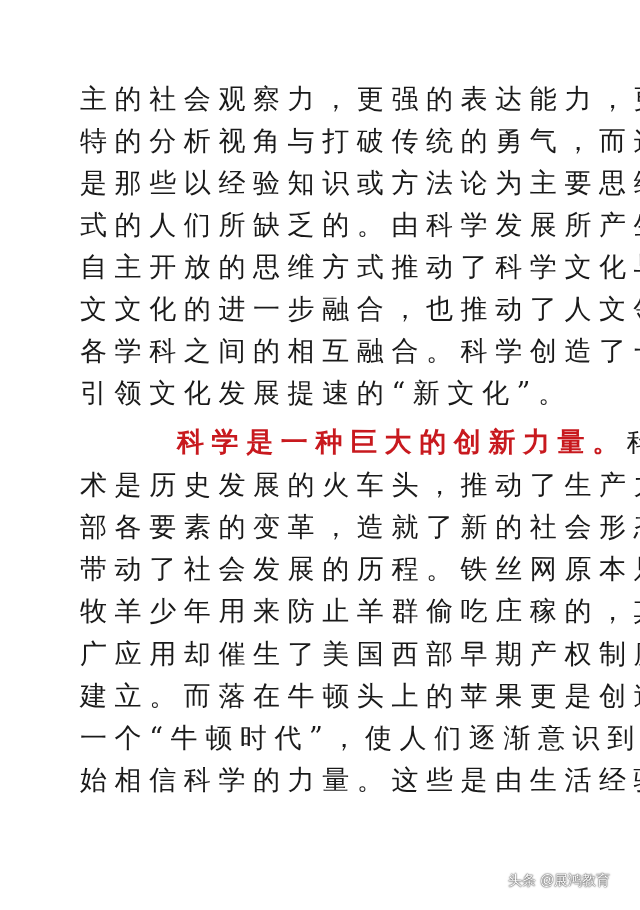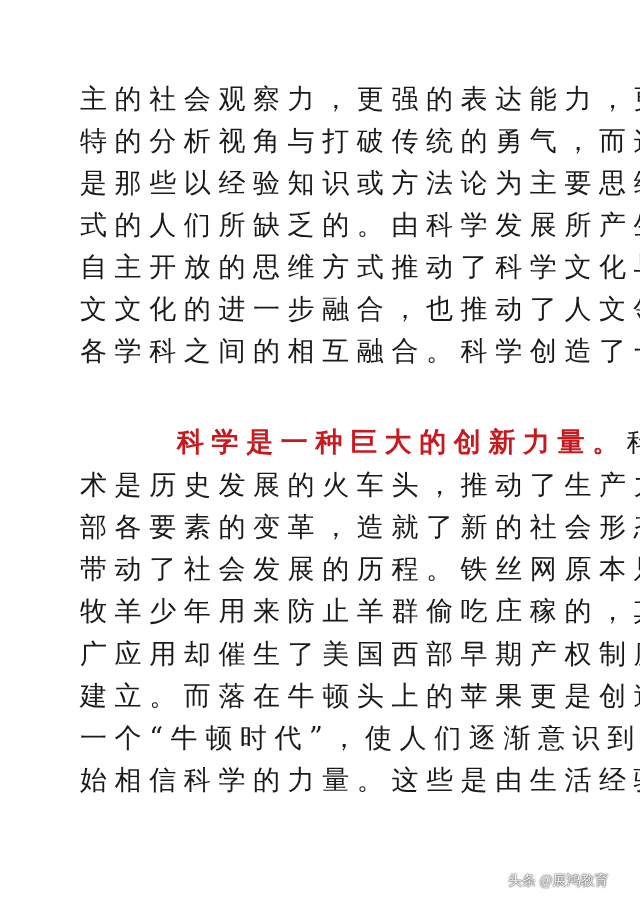--- a/index.html
+++ b/index.html
@@ -9,35 +9,36 @@
   }
   .page { position: absolute; left: 0; top: 0; width: 640px; height: 910px; }
   .line {
     position: absolute; left: 80px; width: 500px; height: 42px;
     font-size: 27px; line-height: 42px; color: #1a1a1a;
     letter-spacing: 7.6px; white-space: nowrap;
   }
   .hl { color: #c8191e; font-weight: bold; margin-left: 44px; }
   .watermark {
     position: absolute; left: 508px; top: 872px; font-size: 14px; color: #ffffff;
-    font-family: Liberation Serif, serif;
+    font-family: Liberation Sans, sans-serif;
     text-shadow: 0 0 2px #333, 0 0 1px #333; white-space: nowrap;
   }
 </style>
 </head>
 <body>
 
 <div class="page">
   <div class="line" style="top:78px">主的社会观察力，更强的表达能力，更独</div>
   <div class="line" style="top:120px">特的分析视角与打破传统的勇气，而这正</div>
   <div class="line" style="top:162px">是那些以经验知识或方法论为主要思维方</div>
   <div class="line" style="top:204px">式的人们所缺乏的。由科学发展所产生的</div>
   <div class="line" style="top:246px">自主开放的思维方式推动了科学文化与人</div>
   <div class="line" style="top:288px">文文化的进一步融合，也推动了人文领域</div>
   <div class="line" style="top:330px">各学科之间的相互融合。科学创造了一种</div>
+  <div class="line" style="top:372px">引领文化发展提速的“新文化”。</div>
 
   <div class="line" style="top:421px; left:133px">
     <span class="hl">科学是一种巨大的创新力量。</span><span>科学技</span>
   </div>
   <div class="line" style="top:464px">术是历史发展的火车头，推动了生产力内</div>
   <div class="line" style="top:506px">部各要素的变革，造就了新的社会形态，</div>
   <div class="line" style="top:548px">带动了社会发展的历程。铁丝网原本只是</div>
   <div class="line" style="top:590px">牧羊少年用来防止羊群偷吃庄稼的，其推</div>
   <div class="line" style="top:633px">广应用却催生了美国西部早期产权制度的</div>
   <div class="line" style="top:675px">建立。而落在牛顿头上的苹果更是创造了</div>

